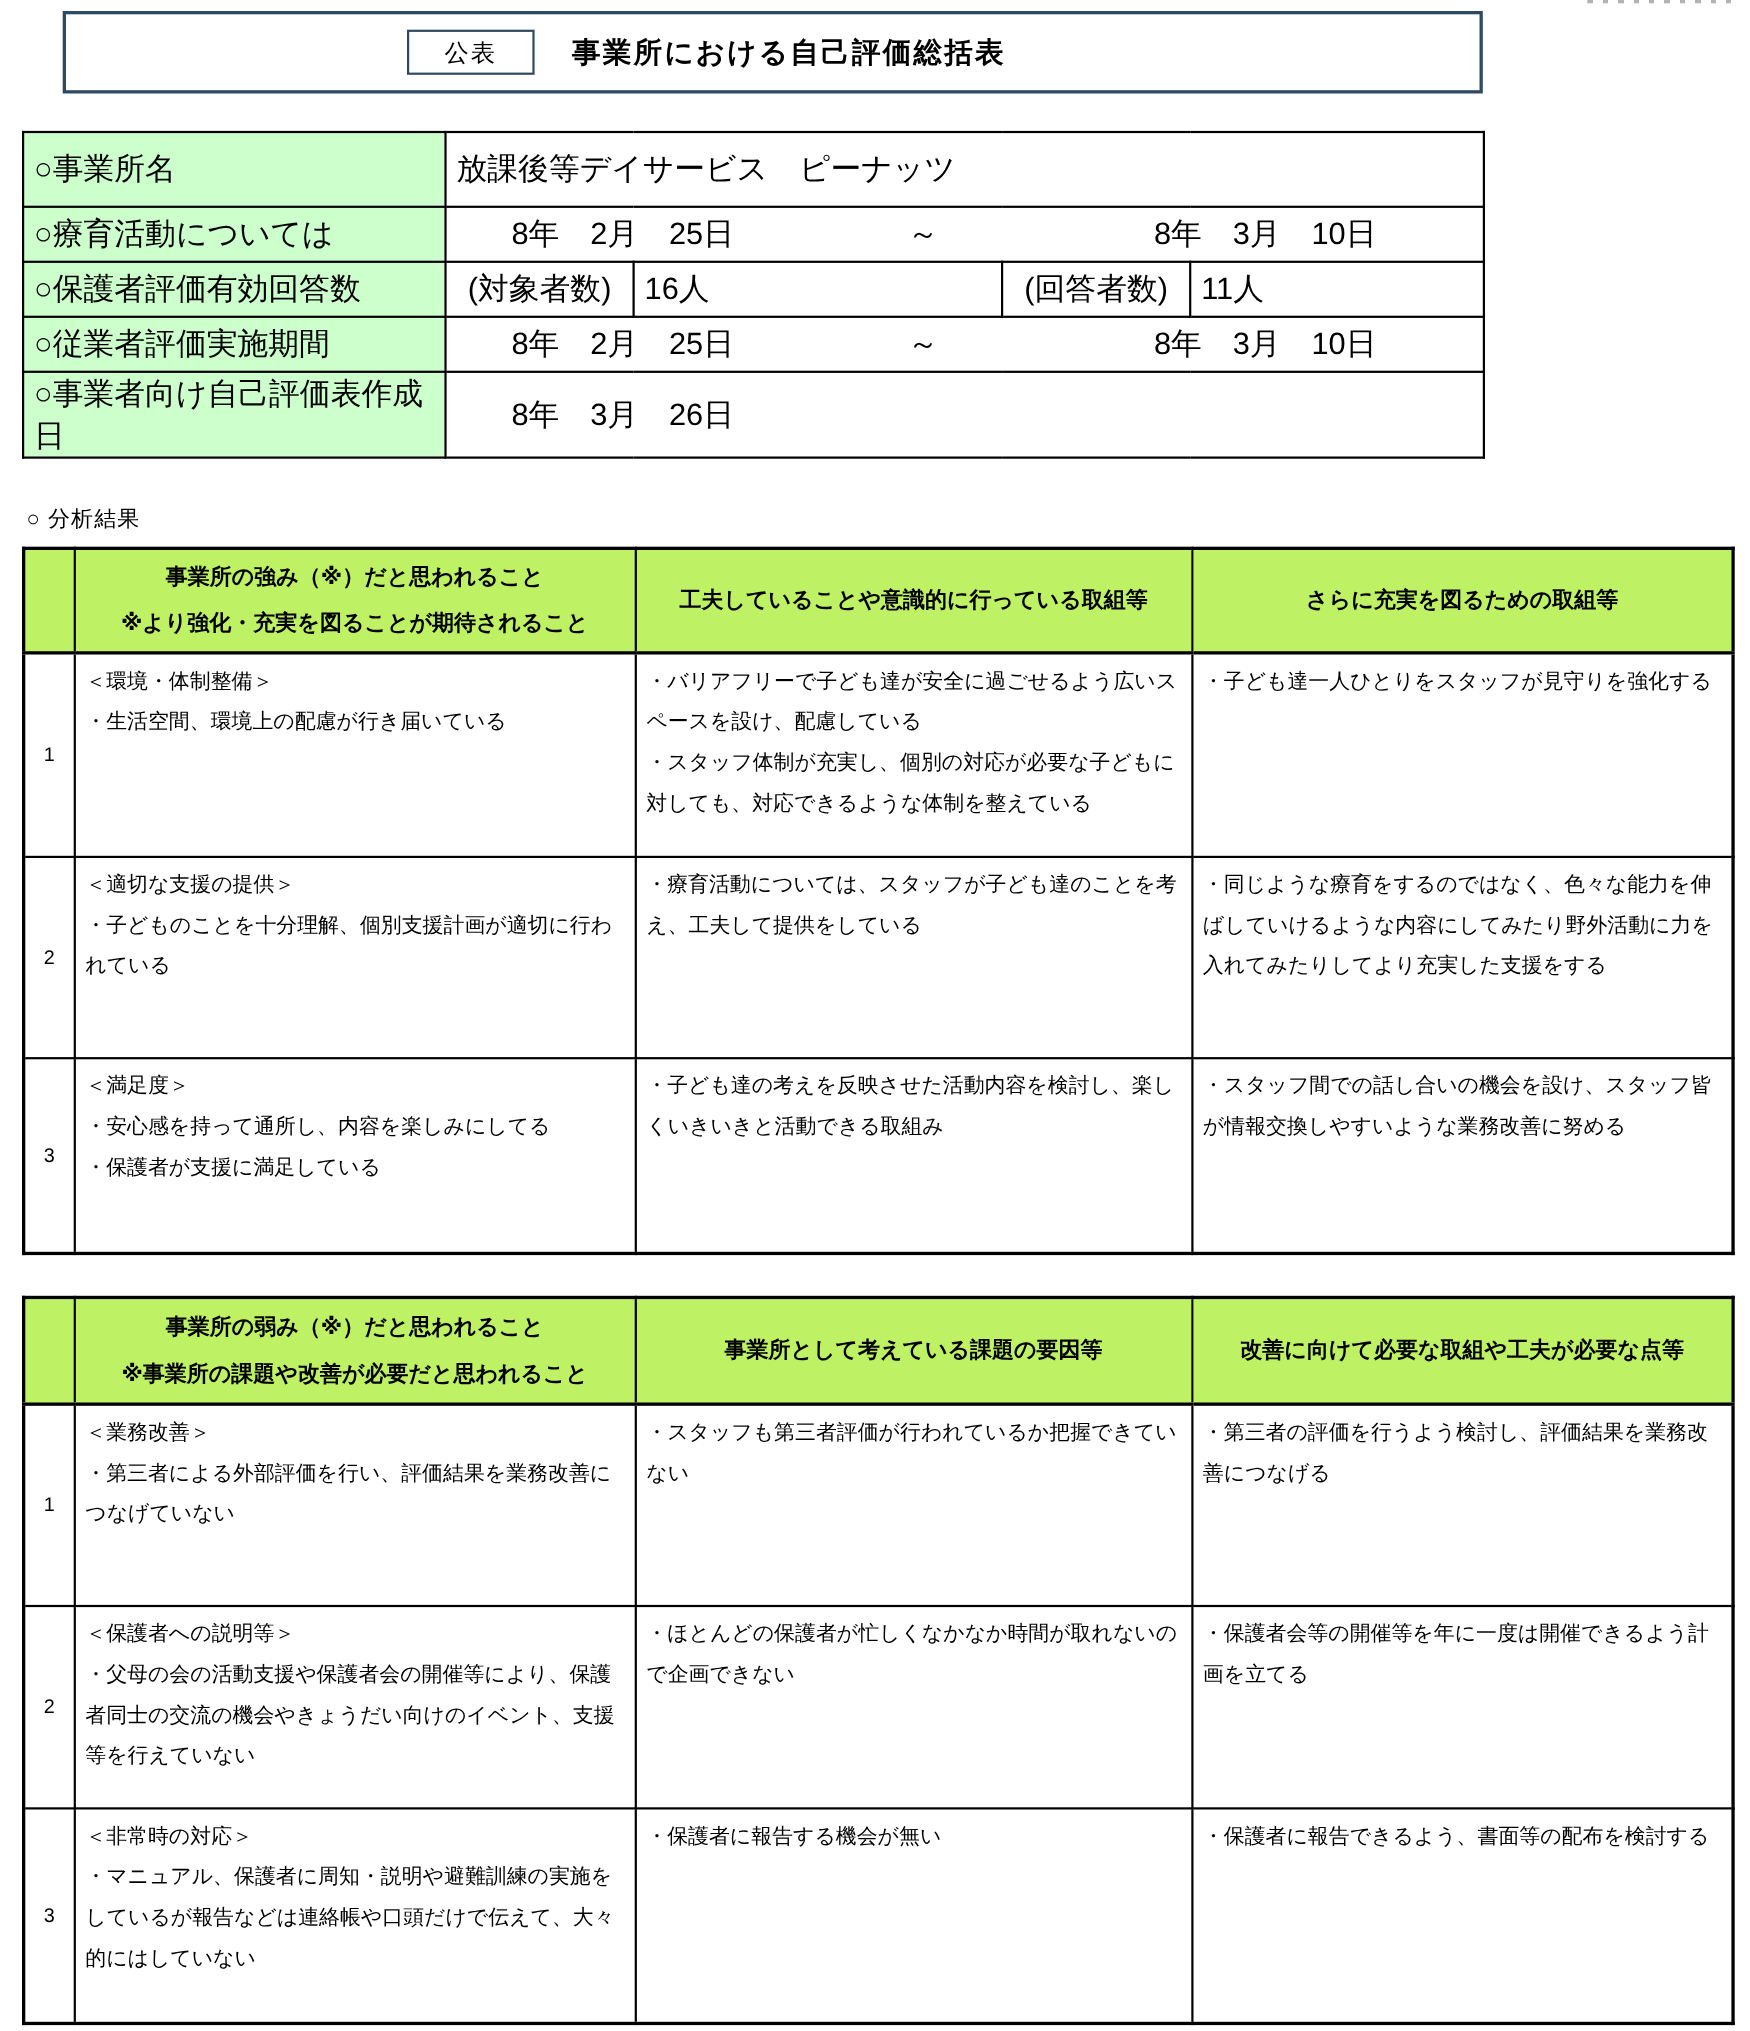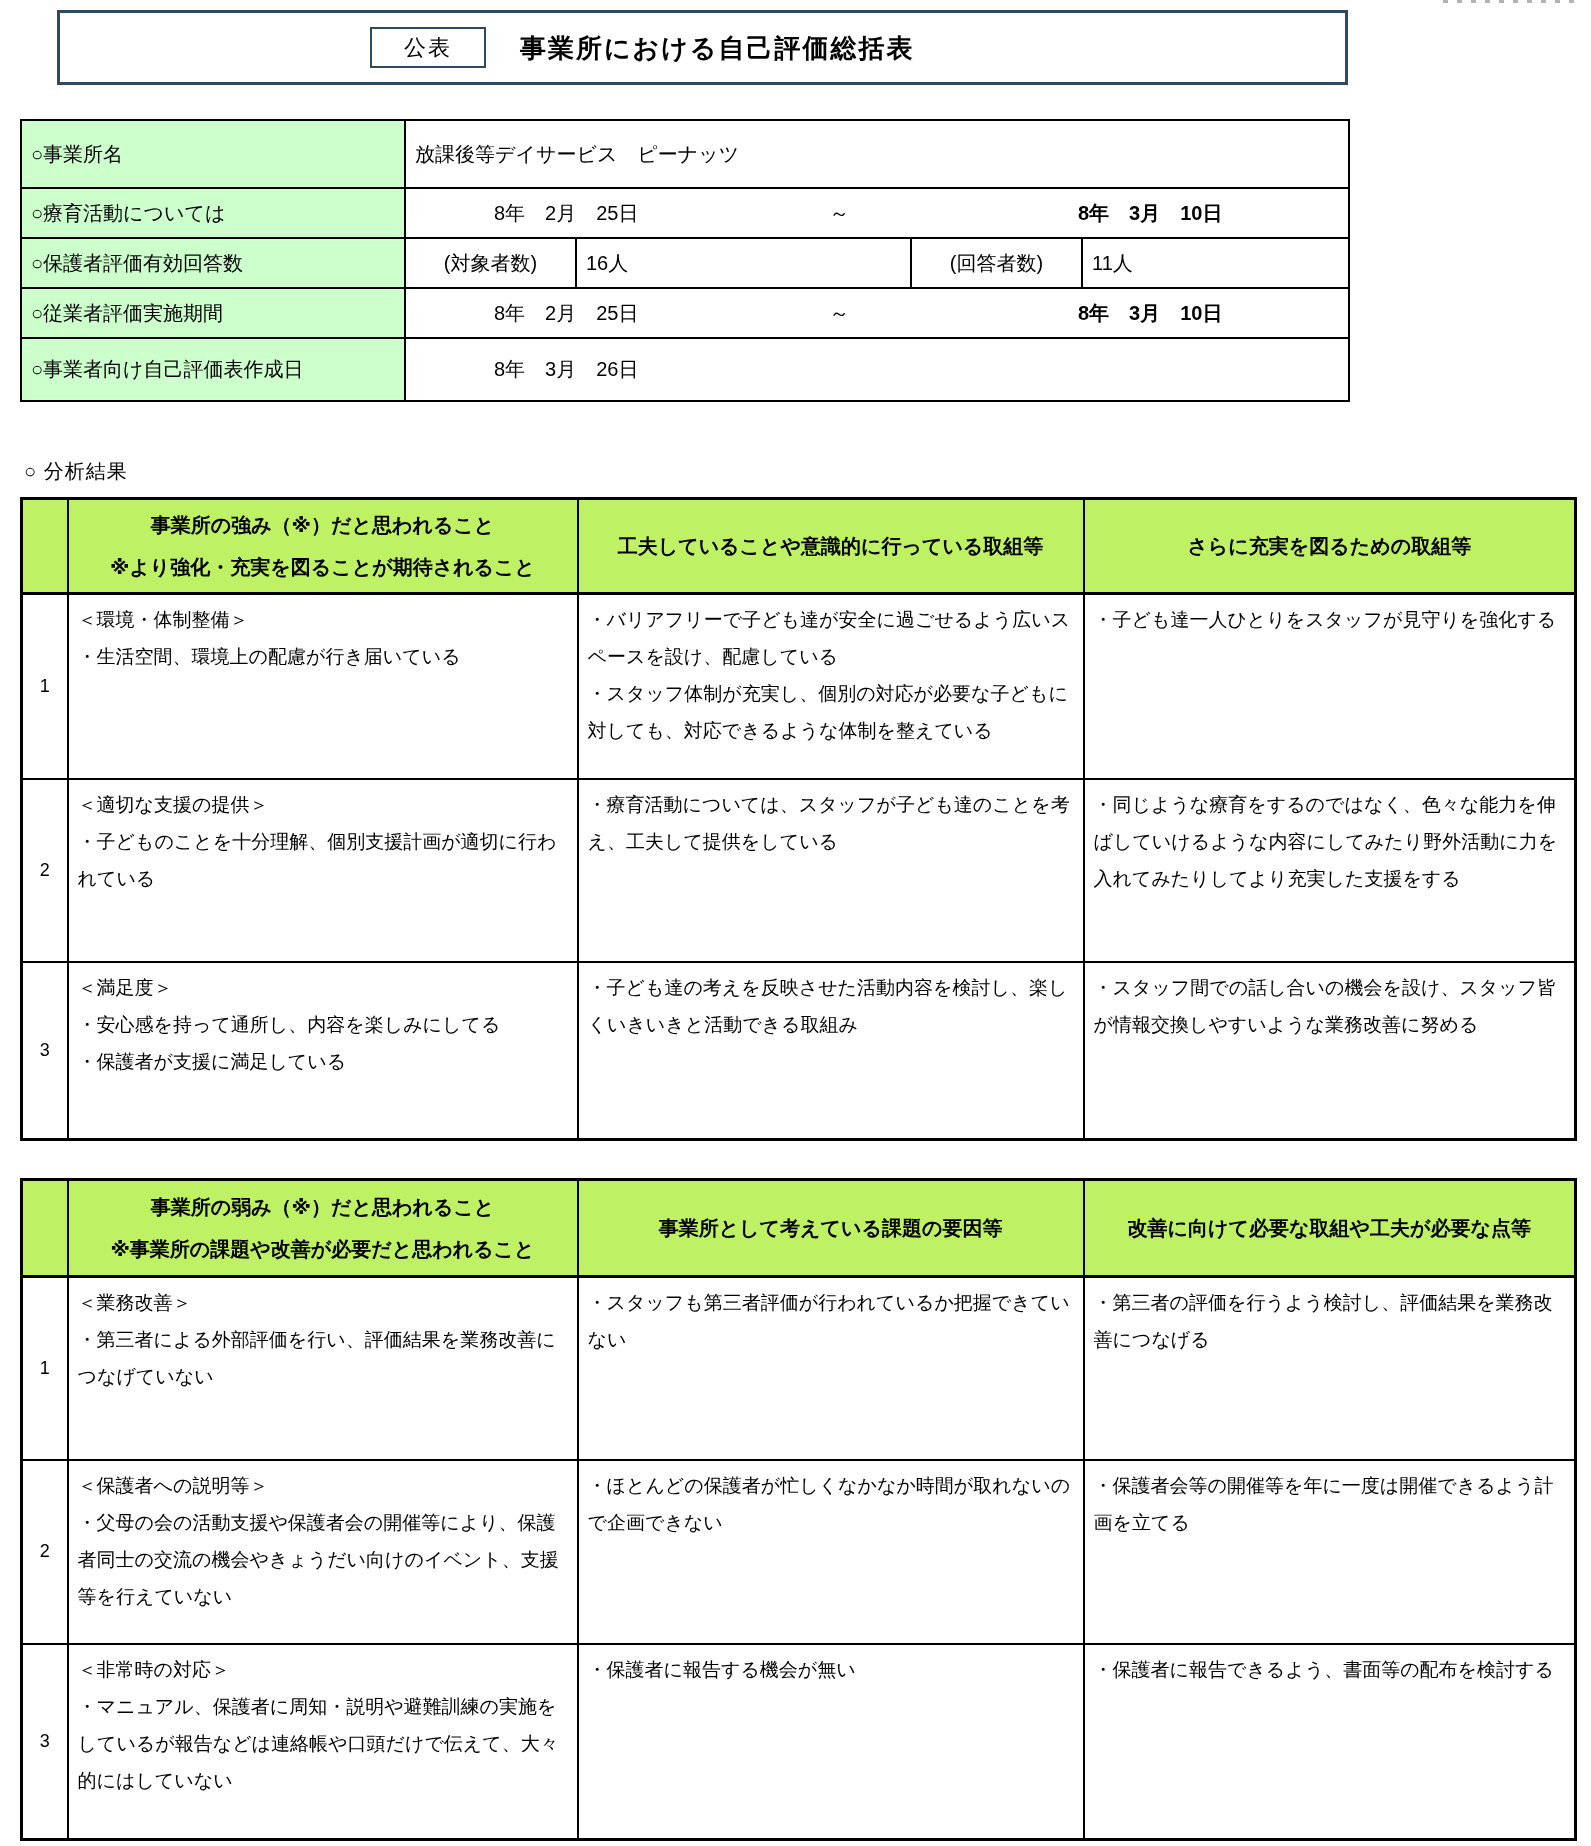--- a/index.html
+++ b/index.html
@@ -20,28 +20,28 @@
     border:2px solid #2e4a62; box-sizing:border-box;
     display:flex; align-items:center; justify-content:center;
     font-size:22px; letter-spacing:2px;text-align:center; }
   .doc-title { position:absolute; left:460px; top:50%; transform:translateY(-50%);
     font-size:26px; font-weight:600; letter-spacing:2px; }
 
   
   table { border-collapse:collapse; table-layout:fixed; }
   .info-table { position:absolute; left:20px; top:119px; width:1328px;
     border:2px solid #000; }
-  .info-table td { border:2px solid #000; font-size:20px; padding:0 9px;
+  .info-table td { border:2px solid #000; font-size:28px; padding:0 9px;
     overflow:hidden;margin-top:44px; }
   .green { background:#ccffcc; }
   .center { text-align:center; }
   .nopad { padding:0 !important; }
   .daterow { display:flex; width:100%; align-items:center; }
   .seg { text-align:center; }
-  .seg1 { width:34%; } .seg2 { width:24%; } .seg3 { width:42%;font-weight:bold; }
+  .seg1 { width:34%; } .seg2 { width:24%; } .seg3 { width:42%; }
 
   
   .analysis-label { position:absolute; left:24px; top:458px; font-size:20px;
     letter-spacing:1px; }
   .analysis { position:absolute; left:20px; width:1554px; border:3px solid #000; }
   .analysis td { border:2px solid #000; overflow:hidden; }
   .analysis .hdr td { background:#bef264; font-weight:bold; font-size:20px;
     text-align:center; vertical-align:middle; line-height:2.1;
     border-bottom:3px solid #000; white-space:pre-wrap; }
   .analysis .body-cell { font-size:19px; line-height:1.95; vertical-align:top;

